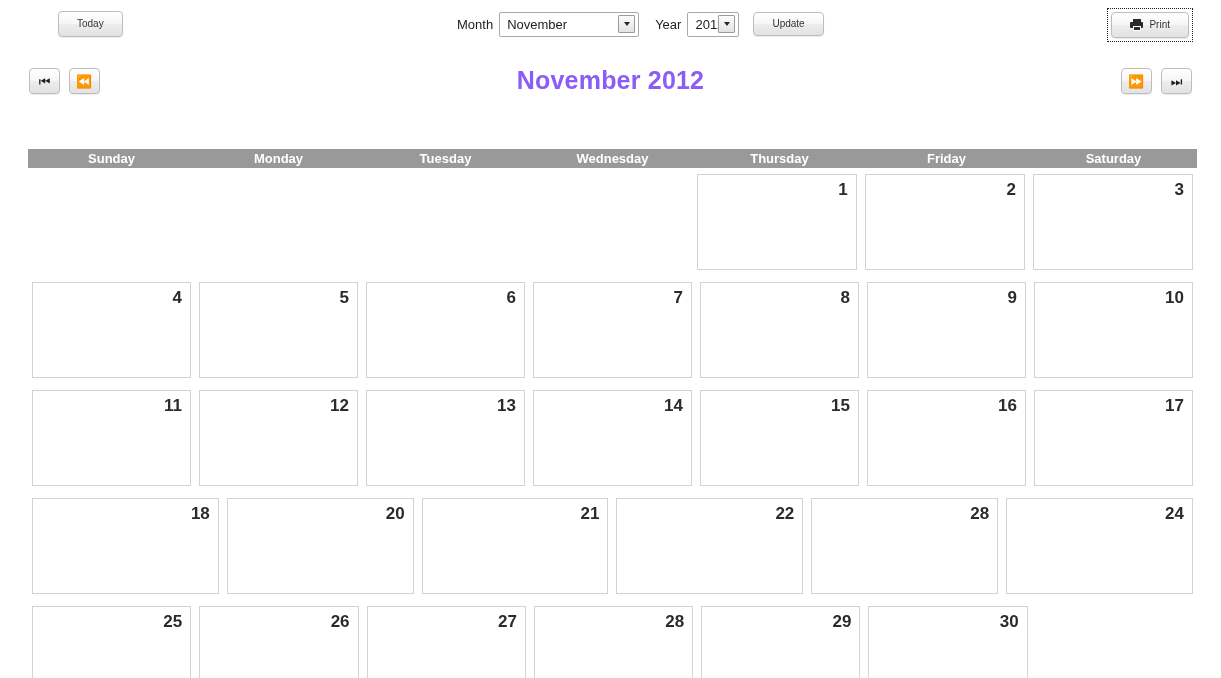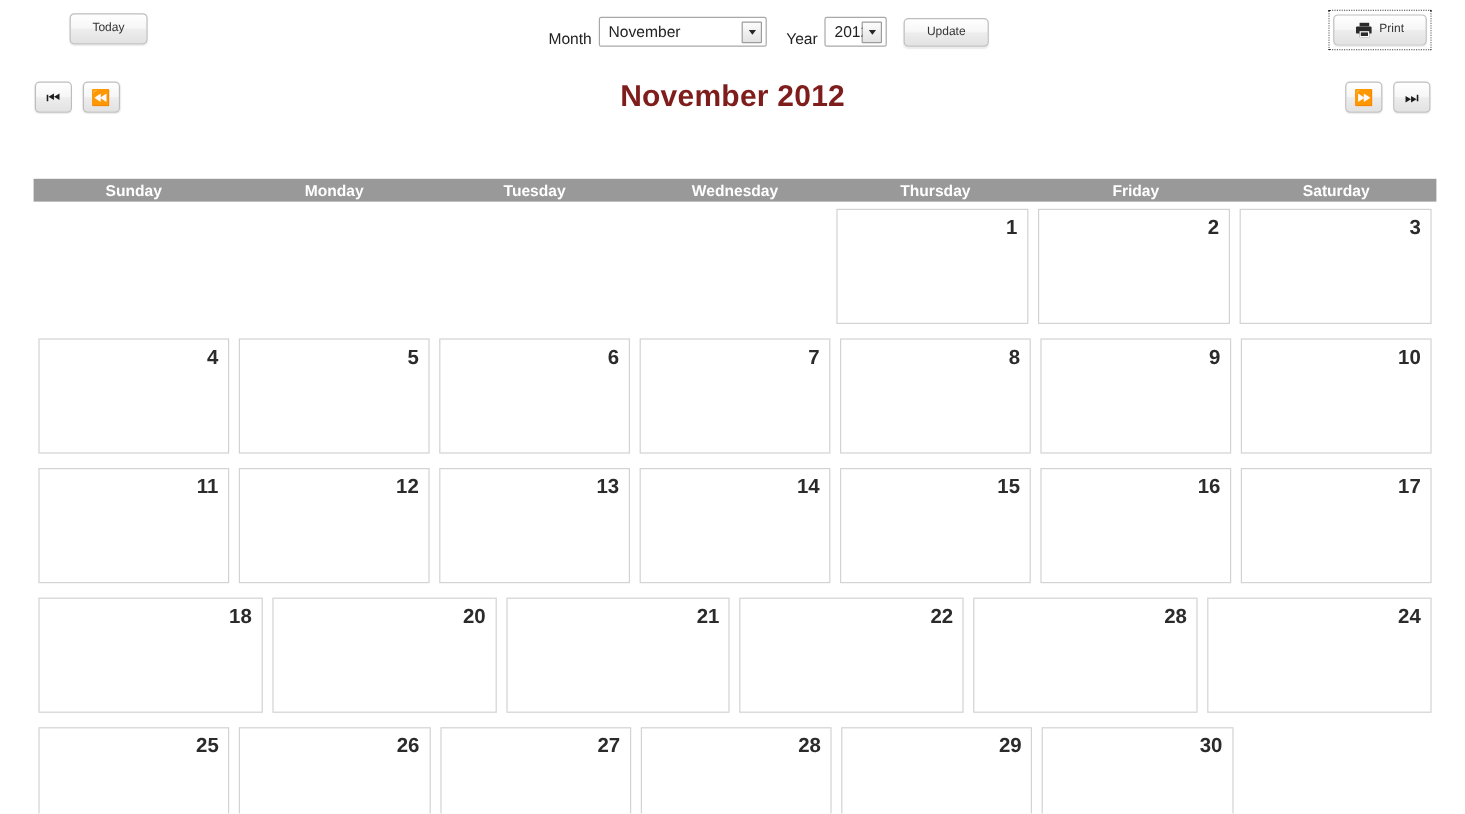--- a/index.html
+++ b/index.html
@@ -51,21 +51,21 @@
     height: 26px;
     min-width: 56px;
   }
 
   #month-year-group {
     position: absolute;
     left: 457px;
     top: 9px;
     height: 30px;
     display: flex;
-    align-items: flex-end;
+    align-items: center;
     gap: 0;
   }
   .field-label {
     font-size: 13px;
     color: #222222;
     margin-right: 6px;
     line-height: 1;
   }
   .ui-select {
     box-sizing: border-box;
@@ -178,21 +178,21 @@
   .nav-glyph { display:block; line-height: 1; font-size: 13px; }
 
   #calendar-title {
     position: absolute;
     left: 0;
     top: -2px;
     width: 1221px;
     text-align: center;
     font-size: 25px;
     font-weight: bold;
-    color: #7f1d1d;
+    color: #8b5cf6;
     letter-spacing: .2px;
   }
 
   
   #calendar {
     position: absolute;
     left: 28px;
     top: 108px;
     width: 1169px;
     margin-top: 41px;

